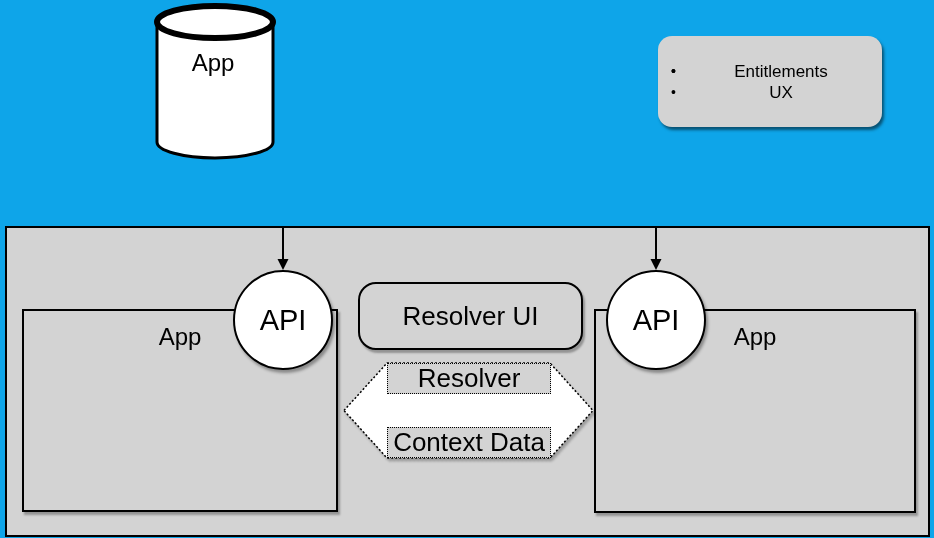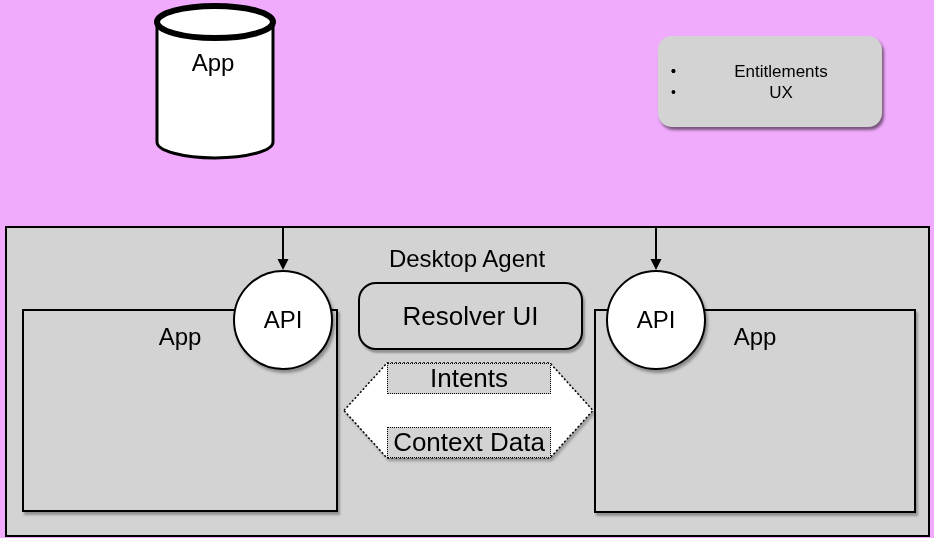--- a/index.html
+++ b/index.html
@@ -1,20 +1,20 @@
 <!DOCTYPE html>
 <html><head>
 <meta charset="utf-8">
 <style>
   html, body { margin: 0; padding: 0; background: #000; }
   .stage {
     position: relative;
     width: 934px;
     height: 538px;
-    background: #f0abfc;
+    background: #0ea5e9;
     font-family: "Liberation Sans", sans-serif;
     color: #000;
     overflow: hidden;
   }
   .abs { position: absolute; box-sizing: border-box; }
 
   
   .cylinder-label {
     left: 152px; top: 48px; width: 122px;
     text-align: center; font-size: 24px; line-height: 30px; color: #000;
@@ -46,21 +46,21 @@
     text-align: center; font-size: 24px; padding-top: 12px;
   }
   .app-box.left  { left: 22px;  top: 309px; width: 316px; height: 203px; }
   .app-box.right { left: 594px; top: 309px; width: 322px; height: 204px; }
 
   .api-circle {
     width: 100px; height: 100px; border-radius: 50%;
     background: #ffffff; border: 2px solid #000000;
     box-shadow: 2px 3px 3px rgba(0,0,0,0.35);
     display: flex; align-items: center; justify-content: center;
-    font-size: 24px;
+    font-size: 29px;
   }
   .api-circle.left  { left: 233px; top: 270px; }
   .api-circle.right { left: 606px; top: 270px; }
 
   .resolver-box {
     left: 358px; top: 282px; width: 225px; height: 68px;
     background: #d3d3d3; border: 2px solid #000000; border-radius: 18px;
     box-shadow: 2px 3px 2px rgba(0,0,0,0.3);
     display: flex; align-items: center; justify-content: center;
     font-size: 26px;
@@ -98,21 +98,20 @@
       <span class="feat-bullet">•</span>
       <span>Entitlements</span>
     </div>
     <div class="feat-row">
       <span class="feat-bullet">•</span>
       <span>UX</span>
     </div>
   </div>
 
   <div class="abs panel"></div>
-  <div class="abs panel-title">Desktop Agent</div>
 
   <div class="abs app-box left">
     <span>App</span>
   </div>
   <div class="abs app-box right">
     <span>App</span>
   </div>
 
   <svg class="overlay" width="934" height="538" viewBox="0 0 934 538">
     <g>
@@ -121,21 +120,21 @@
     </g>
     <g>
       <line x1="656" y1="228" x2="656" y2="260" stroke="#000000" stroke-width="2"></line>
       <polygon points="650.5,259 661.5,259 656,270" fill="#000000"></polygon>
     </g>
     <g style="filter: drop-shadow(2px 3px 1px rgba(0,0,0,0.25));">
       <polygon points="344,410.5 387,363 550,363 593,410.5 550,458 387,458" fill="#ffffff" stroke="#000000" stroke-width="1.5" stroke-dasharray="2,2"></polygon>
     </g>
   </svg>
 
-  <div class="abs flow-label intents">Intents</div>
+  <div class="abs flow-label intents">Resolver</div>
   <div class="abs flow-label context">Context Data</div>
 
   <div class="abs resolver-box">
     <span>Resolver UI</span>
   </div>
 
   <div class="abs api-circle left">
     <span>API</span>
   </div>
   <div class="abs api-circle right">

